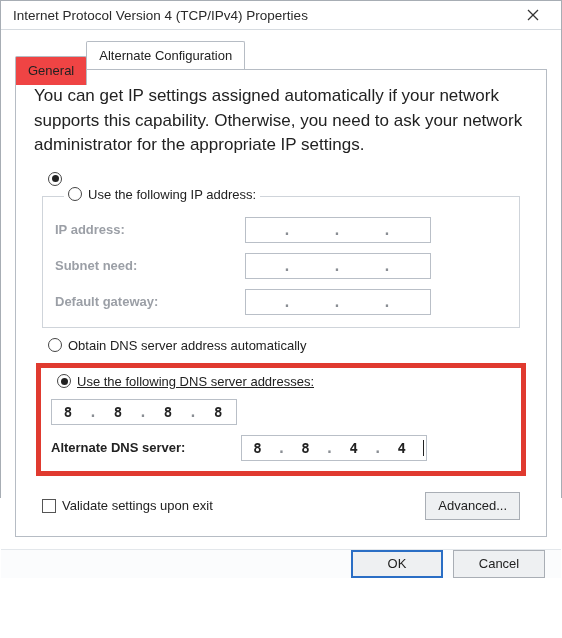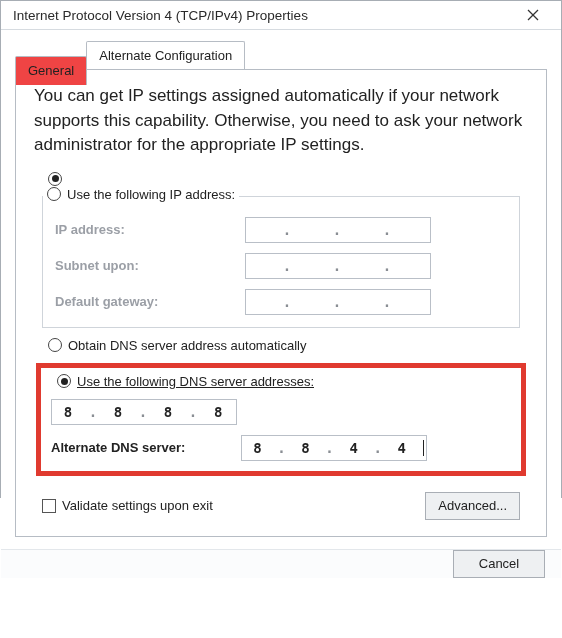--- a/index.html
+++ b/index.html
@@ -120,21 +120,21 @@
     padding: 10px 12px 12px 12px;
     margin: 0 8px;
     position: relative;
   }
   .group-legend-row {
     display: flex;
     align-items: center;
     gap: 6px;
     position: absolute;
     top: -10px;
-    left: 0;
+    left: 21px;
     background: #fff;
     padding: 0 4px;
   }
   .field-row {
     display: flex;
     align-items: center;
     margin-top: 10px;
     font-weight: bold;
   }
   .field-row:first-of-type { margin-top: 14px; }
@@ -260,21 +260,21 @@
               <span class="ip-dot">.</span>
             <span class="ip-seg"></span>
               <span class="ip-dot">.</span>
             <span class="ip-seg"></span>
               <span class="ip-dot">.</span>
             <span class="ip-seg"></span>
           </div>
         </div>
 
         <div class="field-row">
-          <div class="field-label disabled">Subnet upon:</div>
+          <div class="field-label disabled">Subnet need:</div>
           <div class="ip-input disabled">
             <span class="ip-seg"></span>
               <span class="ip-dot">.</span>
             <span class="ip-seg"></span>
               <span class="ip-dot">.</span>
             <span class="ip-seg"></span>
               <span class="ip-dot">.</span>
             <span class="ip-seg"></span>
           </div>
         </div>
@@ -335,16 +335,17 @@
         <span class="checkbox"></span>
         <span>Validate settings upon exit</span>
         <span class="spacer"></span>
         <div class="btn">Advanced...</div>
       </div>
 
     </div>
   </div>
 
   <div class="footer">
+    <div class="btn primary">OK</div>
     <div class="btn">Cancel</div>
   </div>
 
 </div>
 
 </body></html>

